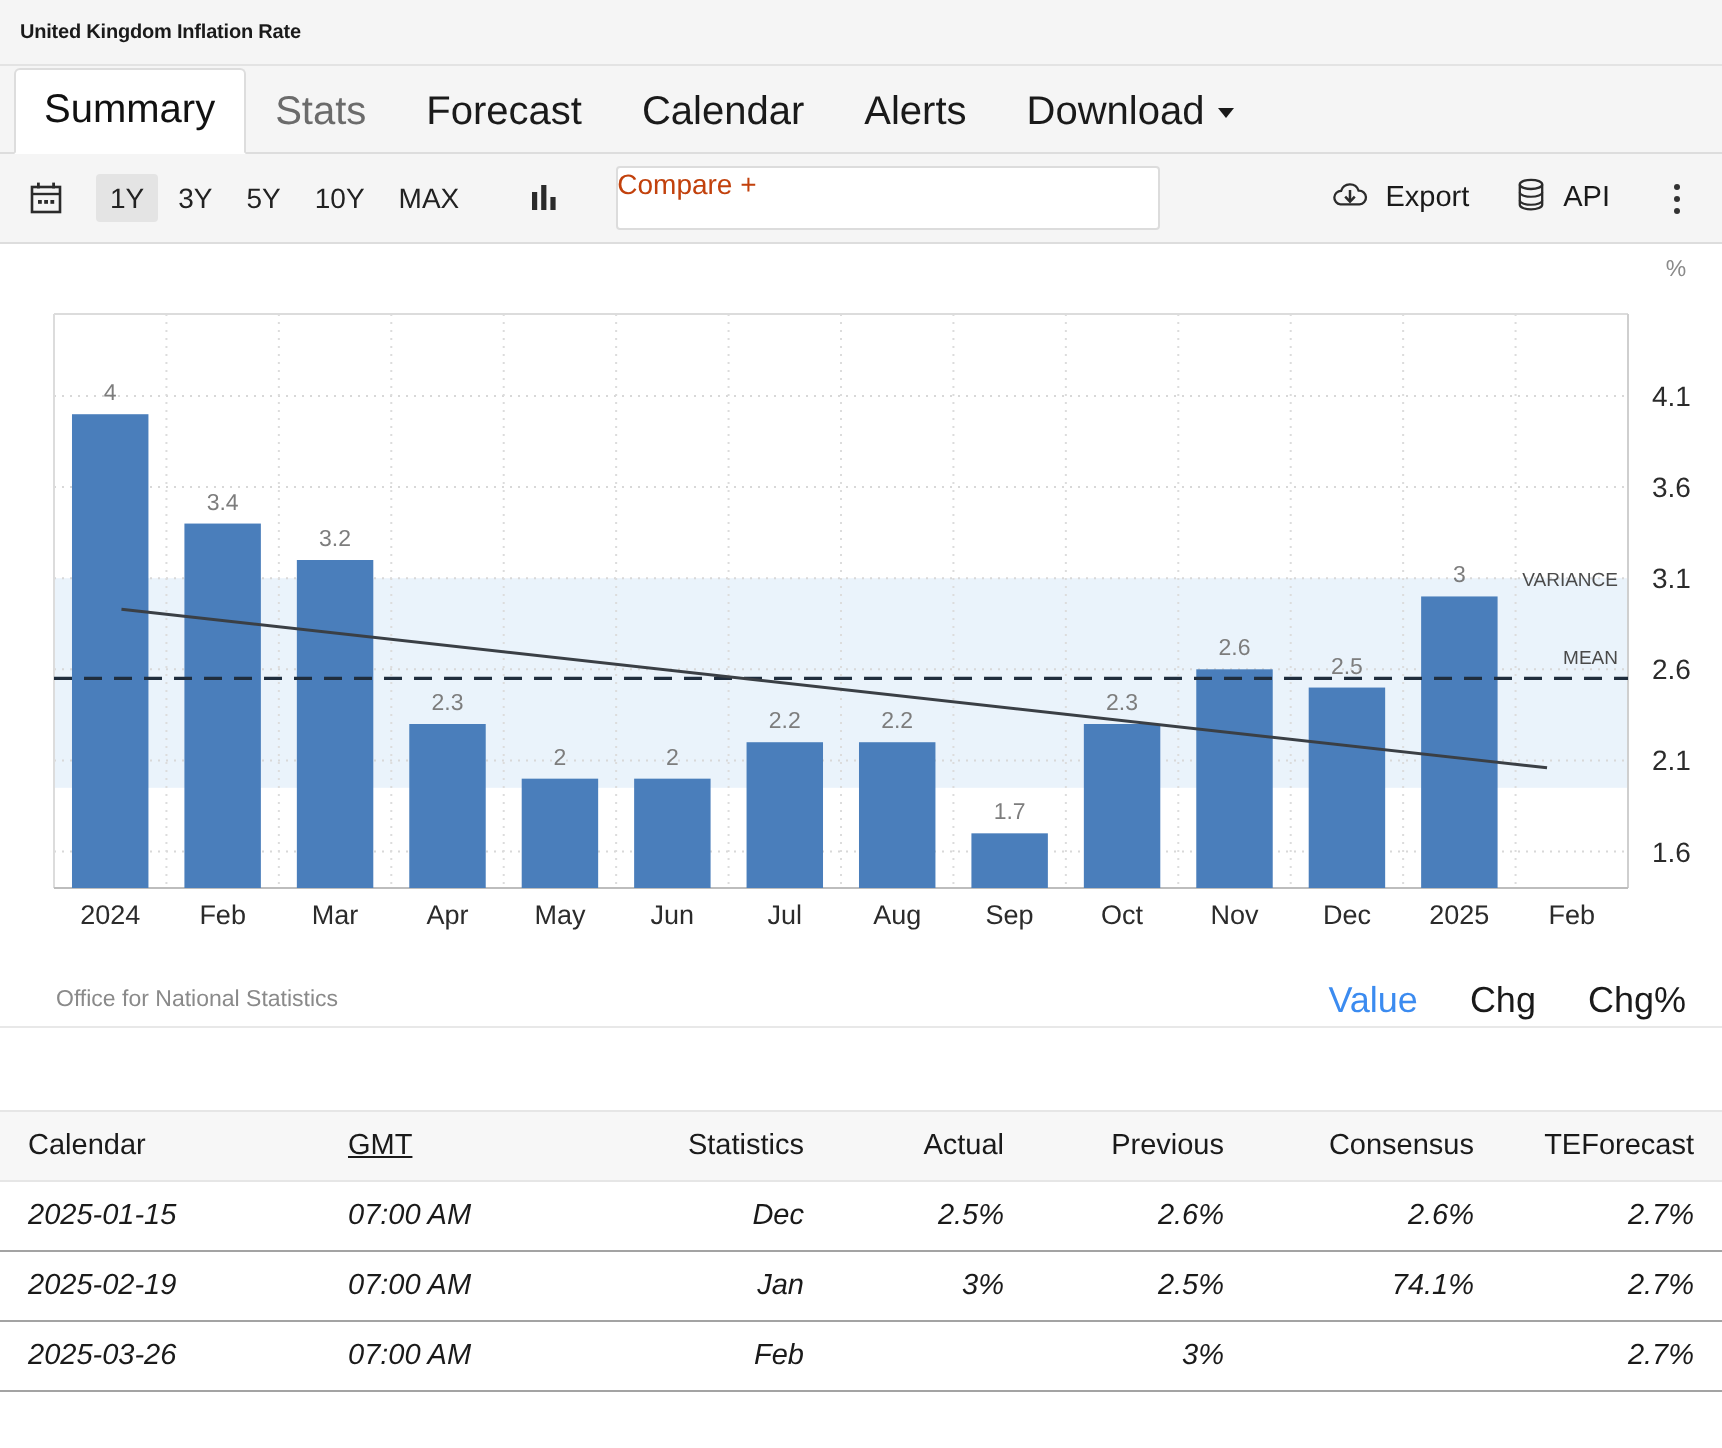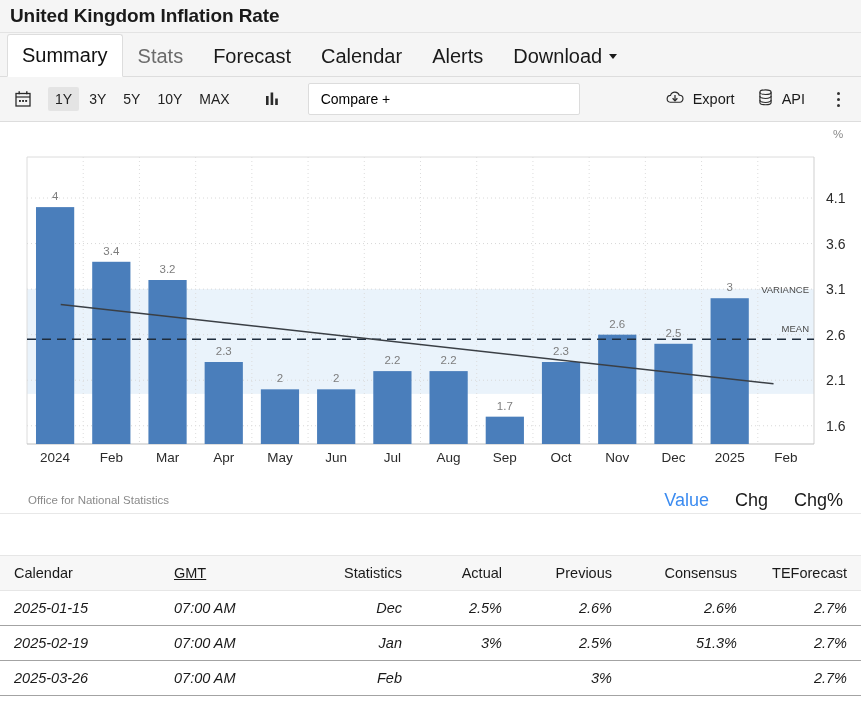--- a/index.html
+++ b/index.html
@@ -20,21 +20,21 @@
   
   .header {
     height: 33px;
     background: #f5f5f5;
     border-bottom: 1px solid #e3e3e3;
     display: flex;
     align-items: center;
     padding-left: 10px;
   }
   .header-title {
-    font-size: 19px;
+    font-size: 10px;
     font-weight: bold;
     color: #1a1a1a;
     letter-spacing: -0.1px;
   }
 
   
   .tabbar {
     height: 44px;
     background: #f5f5f5;
     display: flex;
@@ -100,24 +100,23 @@
     display: flex; align-items: center; justify-content: center;
     margin-left: 16px;
     cursor: pointer;
   }
   .compare-input {
     width: 272px; height: 32px;
     margin-left: 18px;
     background: #ffffff;
     border: 1px solid #dcdcdc;
     border-radius: 2px;
-    display: flex; align-items: center;
-    padding-left: 12px;
+    display: flex; 
     font-size: 14px;
-    color: #000000;
+    color: #c2410c;
     cursor: text;
   }
   .tb-right { margin-left: auto; display: flex; align-items: center; justify-content: center; }
   .tb-action {
     display: flex; align-items: center;
     font-size: 14.5px; color: #1a1a1a;
     margin-left: 22px;
     cursor: pointer;
   }
   .tb-action .lbl { margin-left: 8px; }
@@ -404,21 +403,21 @@
           <td>2.6%</td>
           <td>2.6%</td>
           <td>2.7%</td>
         </tr>
         <tr>
           <td class="l">2025-02-19</td>
           <td class="l">07:00 AM</td>
           <td>Jan</td>
           <td>3%</td>
           <td>2.5%</td>
-          <td>51.3%</td>
+          <td>74.1%</td>
           <td>2.7%</td>
         </tr>
         <tr>
           <td class="l">2025-03-26</td>
           <td class="l">07:00 AM</td>
           <td>Feb</td>
           <td></td>
           <td>3%</td>
           <td></td>
           <td>2.7%</td>

